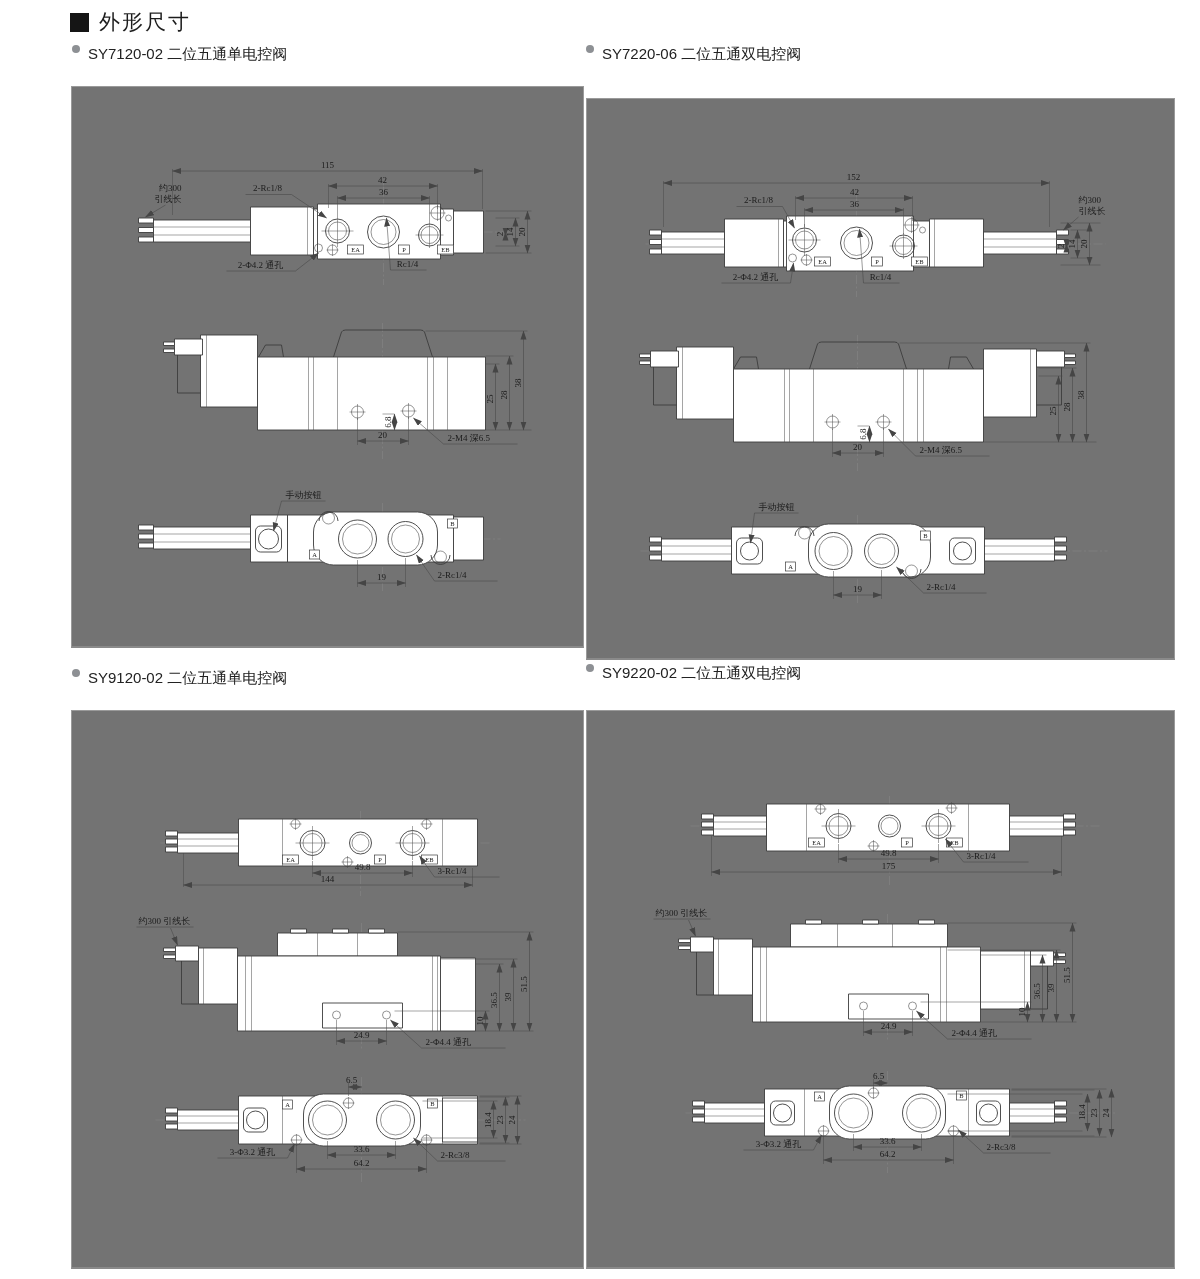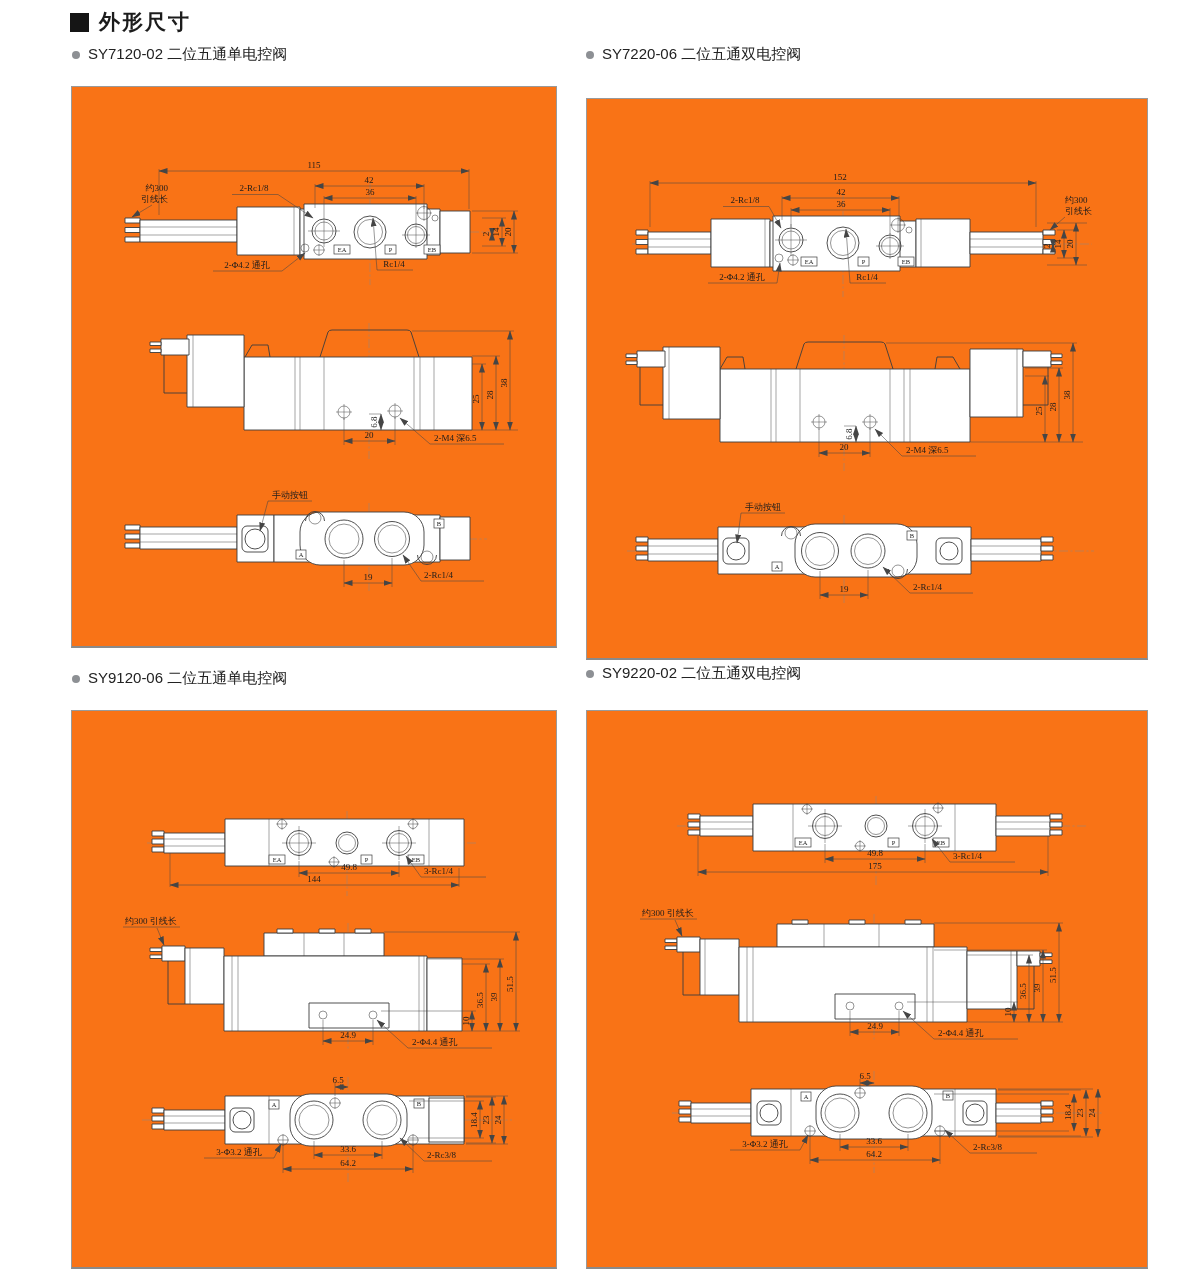--- a/index.html
+++ b/index.html
@@ -1,22 +1,22 @@
 <!DOCTYPE html>
 <html><head>
 <meta charset="utf-8">
 <style>
   html,body{margin:0;padding:0;background:#fff;}
   body{width:1200px;height:1279px;position:relative;font-family:"Liberation Sans",sans-serif;color:#1c1c1c;overflow:hidden;}
   .hdr{position:absolute;left:70px;top:8px;display:flex;align-items:center;gap:10px;}
   .hdr .sq{width:19px;height:19px;background:#151515;display:inline-block;}
-  .hdr .ht{font-size:21px;font-weight:bold;letter-spacing:2px;}
-  .bullet{position:absolute;display:flex;align-items:center;gap:8px;font-size:15px;color:#222;}
+  .hdr .ht{font-size:21px;font-weight:normal;letter-spacing:2px;}
+  .bullet{position:absolute;display:flex;align-items:flex-start;gap:8px;font-size:15px;color:#222;}
   .bullet .dot{width:8px;height:8px;border-radius:50%;background:#8d9094;display:inline-block;}
-  .panel{position:absolute;border:1px solid #9a9a9a;border-bottom:2px solid #8a8a8a;background:#f97316;}
+  .panel{position:absolute;border:1px solid #9a9a9a;border-bottom:2px solid #8a8a8a;background:#737373;padding-left:27px;}
   .panel svg{position:absolute;left:0;top:0;width:100%;height:100%;}
   .s{fill:none;stroke:#3c3c3c;stroke-width:.9;stroke-linejoin:round;}
   .f{fill:#fff;stroke:#3c3c3c;stroke-width:.9;stroke-linejoin:round;}
   .s2{fill:none;stroke:#3c3c3c;stroke-width:.55;}
   .x{fill:none;stroke:#4a4a4a;stroke-width:.5;}
   .cl{fill:none;stroke:#8a8a8a;stroke-width:.5;stroke-dasharray:9 2.5 2 2.5;}
   .dim,.lead{fill:none;stroke:#454545;stroke-width:.55;}
   .u{stroke:#454545;stroke-width:.55;}
   .t{font:9px "Liberation Serif","DejaVu Serif",serif;fill:#1c1c1c;}
   .tm{text-anchor:middle;}
@@ -46,21 +46,21 @@
 <div class="bullet" style="left:72px;top:45px">
     <span class="dot"></span>
     <span>SY7120-02 二位五通单电控阀</span>
   </div>
 <div class="bullet" style="left:586px;top:45px">
     <span class="dot"></span>
     <span>SY7220-06 二位五通双电控阀</span>
   </div>
 <div class="bullet" style="left:72px;top:669px">
     <span class="dot"></span>
-    <span>SY9120-06 二位五通单电控阀</span>
+    <span>SY9120-02 二位五通单电控阀</span>
   </div>
 <div class="bullet" style="left:586px;top:664px">
     <span class="dot"></span>
     <span>SY9220-02 二位五通双电控阀</span>
   </div>
 
 <div class="panel" style="left:71px;top:86px;width:484px;height:559px">
 <svg viewBox="0 0 484 559">
   <g>
     <path class="cl" d="M78,145H424 M298,96V198"></path>

